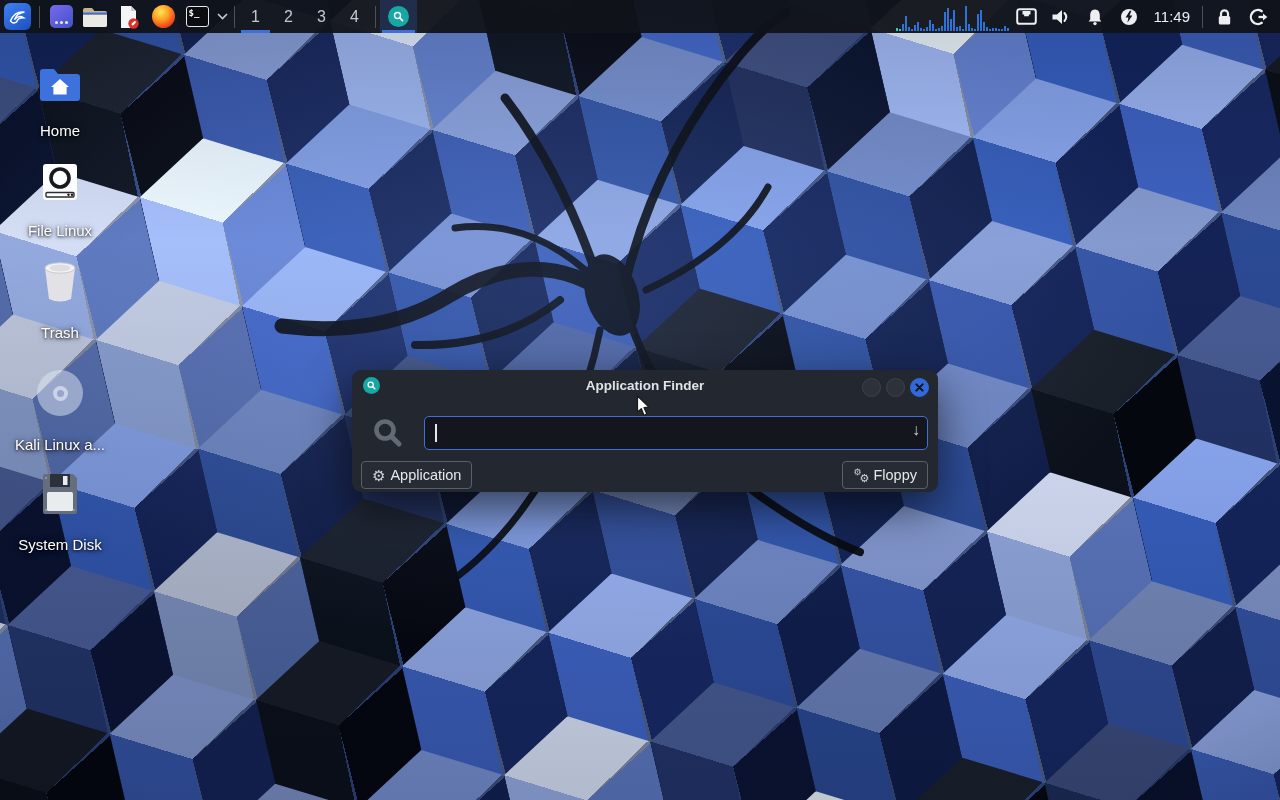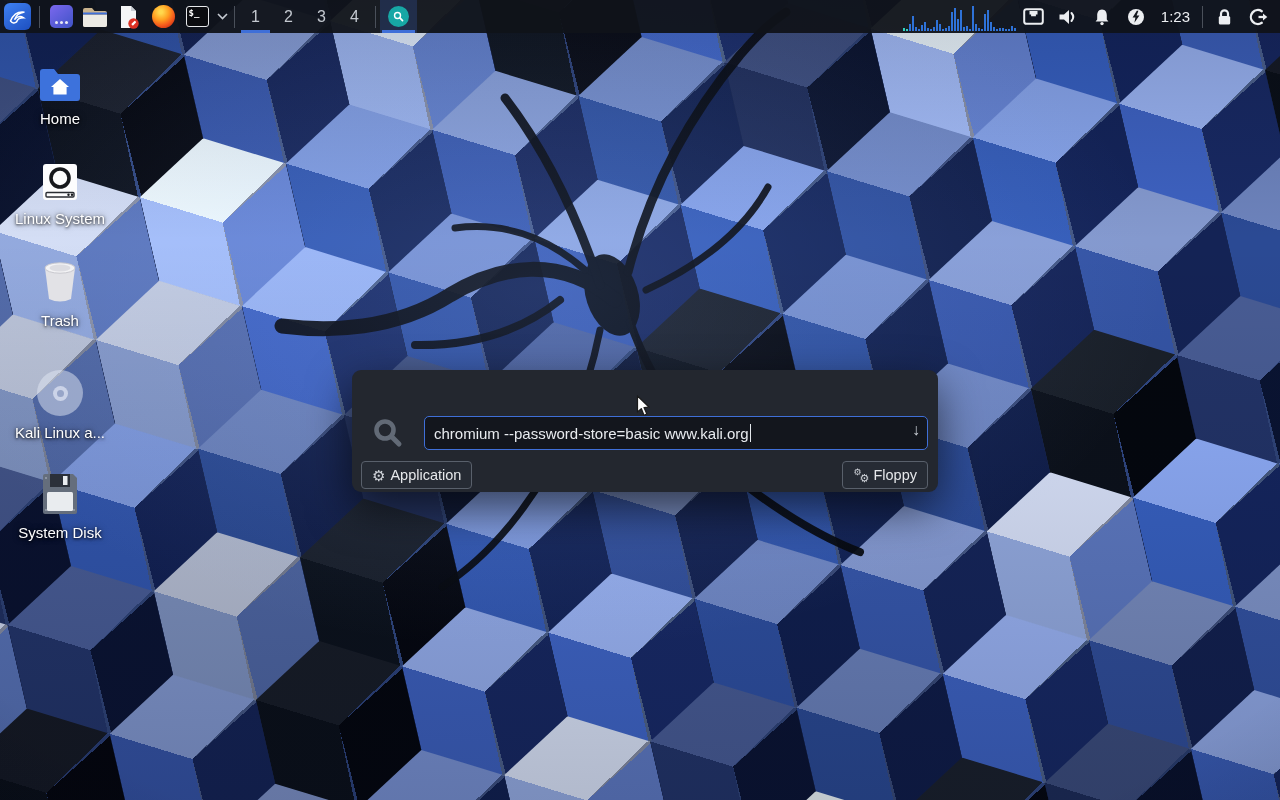--- a/index.html
+++ b/index.html
@@ -36,21 +36,21 @@
   .ws.active::after,.task-btn::after{content:'';position:absolute;left:2px;right:2px;bottom:0;height:3px;background:#3f6fd8;}
   .task-btn{width:37px;background:rgba(63,111,216,.22);}
   .teal-circle{width:21px;height:21px;border-radius:50%;background:#17a7a5;display:flex;align-items:center;justify-content:center;}
   .spacer{flex:1;}
   #cpu-graph{width:114px;height:33px;display:flex;align-items:flex-end;padding-bottom:2px;box-sizing:border-box;flex:none;}
   #cpu-graph b{display:block;width:2px;margin-right:1px;flex:none;}
   .tray{width:34px;}
   .clock{padding:0 8px;font-size:15px;color:#eceef1;}
 
   
-  .desk-item{position:absolute;left:12px;width:96px;display:flex;flex-direction:column;align-items:center;z-index:5;}
+  .desk-item{position:absolute;left:12px;width:96px;display:flex;flex-direction:column;align-items:center;z-index:5;gap:12px;}
   .desk-icon{height:46px;display:flex;align-items:flex-end;justify-content:center;}
   .desk-label{margin-top:8px;font-size:15px;color:#fff;text-shadow:0 1px 3px rgba(0,0,0,.9),0 0 6px rgba(0,0,0,.55);white-space:nowrap;}
   .disc{width:46px;height:46px;border-radius:50%;background:rgba(226,231,243,.5);display:flex;align-items:center;justify-content:center;}
   .disc i{width:15px;height:15px;border-radius:50%;background:rgba(150,165,200,.85);box-shadow:inset 0 0 0 4px rgba(208,216,235,.9);}
 
   
   #dialog{position:absolute;left:352px;top:370px;width:586px;height:122px;z-index:20;
           background:#23272f;border-radius:9px;box-shadow:0 16px 44px rgba(0,0,0,.6);}
   #dlg-titlebar{position:absolute;left:0;top:0;right:0;height:30px;}
   #dlg-title{position:absolute;left:0;right:0;top:0;height:30px;line-height:31px;text-align:center;
@@ -311,21 +311,21 @@
         <circle cx="9" cy="15.6" r="1.7" fill="#eceef1"></circle>
       </svg>
     </div>
     <div class="p-btn tray">
       <svg width="18" height="18" viewBox="0 0 18 18">
         <circle cx="9" cy="9" r="8" fill="#eceef1"></circle>
         <polygon points="9.8,2.8 5.6,9.6 8.4,9.6 7.4,14.8 12.4,7.6 9.6,7.6 11.4,2.8" fill="#14171d"></polygon>
       </svg>
     </div>
     <div class="p-btn clock">
-        <span>1:23</span>
+        <span>11:49</span>
       </div>
 
     <div class="p-sep"></div>
 
     <div class="p-btn tray">
       <svg width="17" height="18" viewBox="0 0 17 18">
         <path d="M5 8 V5.8 a3.5 3.5 0 0 1 7 0 V8" fill="none" stroke="#eceef1" stroke-width="2.2"></path>
         <rect x="2.8" y="8" width="11.4" height="8.6" rx="1.6" fill="#eceef1"></rect>
       </svg>
     </div>
@@ -352,21 +352,21 @@
   <div class="desk-item" style="top:156px;">
     <div class="desk-icon">
       <svg width="40" height="40" viewBox="0 0 40 40">
         <rect x="3" y="2" width="34" height="36" rx="3" fill="#fdfdfe"></rect>
         <circle cx="20" cy="16" r="9" fill="none" stroke="#17191d" stroke-width="3.6"></circle>
         <rect x="6" y="30.5" width="28" height="4.5" rx="1" fill="#fdfdfe" stroke="#2a2d33" stroke-width="1.4"></rect>
         <circle cx="28.5" cy="32.7" r="1.2" fill="#17191d"></circle>
         <circle cx="32" cy="32.7" r="1.2" fill="#17191d"></circle>
       </svg>
     </div>
-    <div class="desk-label">Linux System</div>
+    <div class="desk-label">File Linux</div>
   </div>
 
   <div class="desk-item" style="top:370px;">
     <div class="desk-icon">
       <div class="disc">
           <i></i>
         </div>
     </div>
     <div class="desk-label">Kali Linux a...</div>
   </div>
@@ -391,28 +391,45 @@
         <rect x="8" y="20" width="26" height="19" rx="1.5" fill="#e9ecef"></rect>
         <circle cx="7" cy="6" r="1" fill="#9aa2ae"></circle>
           <circle cx="7" cy="38" r="1" fill="#9aa2ae"></circle>
         <circle cx="35" cy="38" r="1" fill="#9aa2ae"></circle>
       </svg>
     </div>
     <div class="desk-label">System Disk</div>
   </div>
 
   <div id="dialog">
+    <div id="dlg-titlebar">
+      <div id="dlg-icon">
+        <svg width="11" height="11" viewBox="0 0 20 20">
+          <circle cx="8.5" cy="8.5" r="4.6" fill="none" stroke="#fff" stroke-width="2.4"></circle>
+          <line x1="12.2" y1="12.2" x2="16" y2="16" stroke="#fff" stroke-width="2.8" stroke-linecap="round"></line>
+        </svg>
+      </div>
+      <div id="dlg-title">Application Finder</div>
+      <div id="dlg-controls">
+        <div class="wc"></div>
+        <div class="wc"></div>
+        <div class="wc close">
+          <svg width="9" height="9" viewBox="0 0 10 10">
+            <path d="M1.5 1.5 L8.5 8.5 M8.5 1.5 L1.5 8.5" stroke="#10141a" stroke-width="2.2" stroke-linecap="round"></path>
+          </svg>
+        </div>
+      </div>
+    </div>
 
     <svg id="dlg-search-icon" width="36" height="36" viewBox="0 0 36 36">
       <circle cx="15" cy="15" r="8.5" fill="none" stroke="#626a76" stroke-width="4.6"></circle>
       <line x1="21.5" y1="21.5" x2="29" y2="29" stroke="#626a76" stroke-width="5" stroke-linecap="round"></line>
     </svg>
 
     <div id="dlg-input">
-      <span>chromium --password-store=basic www.kali.org</span>
       <span class="caret"></span>
       <span class="expander">↓</span>
     </div>
 
     <div class="dlg-btn" id="btn-prefs">
       <span class="gear-glyph">⚙</span>
       <span>Application</span>
     </div>
     <div class="dlg-btn" id="btn-launch">
       <span class="launch-glyph">

